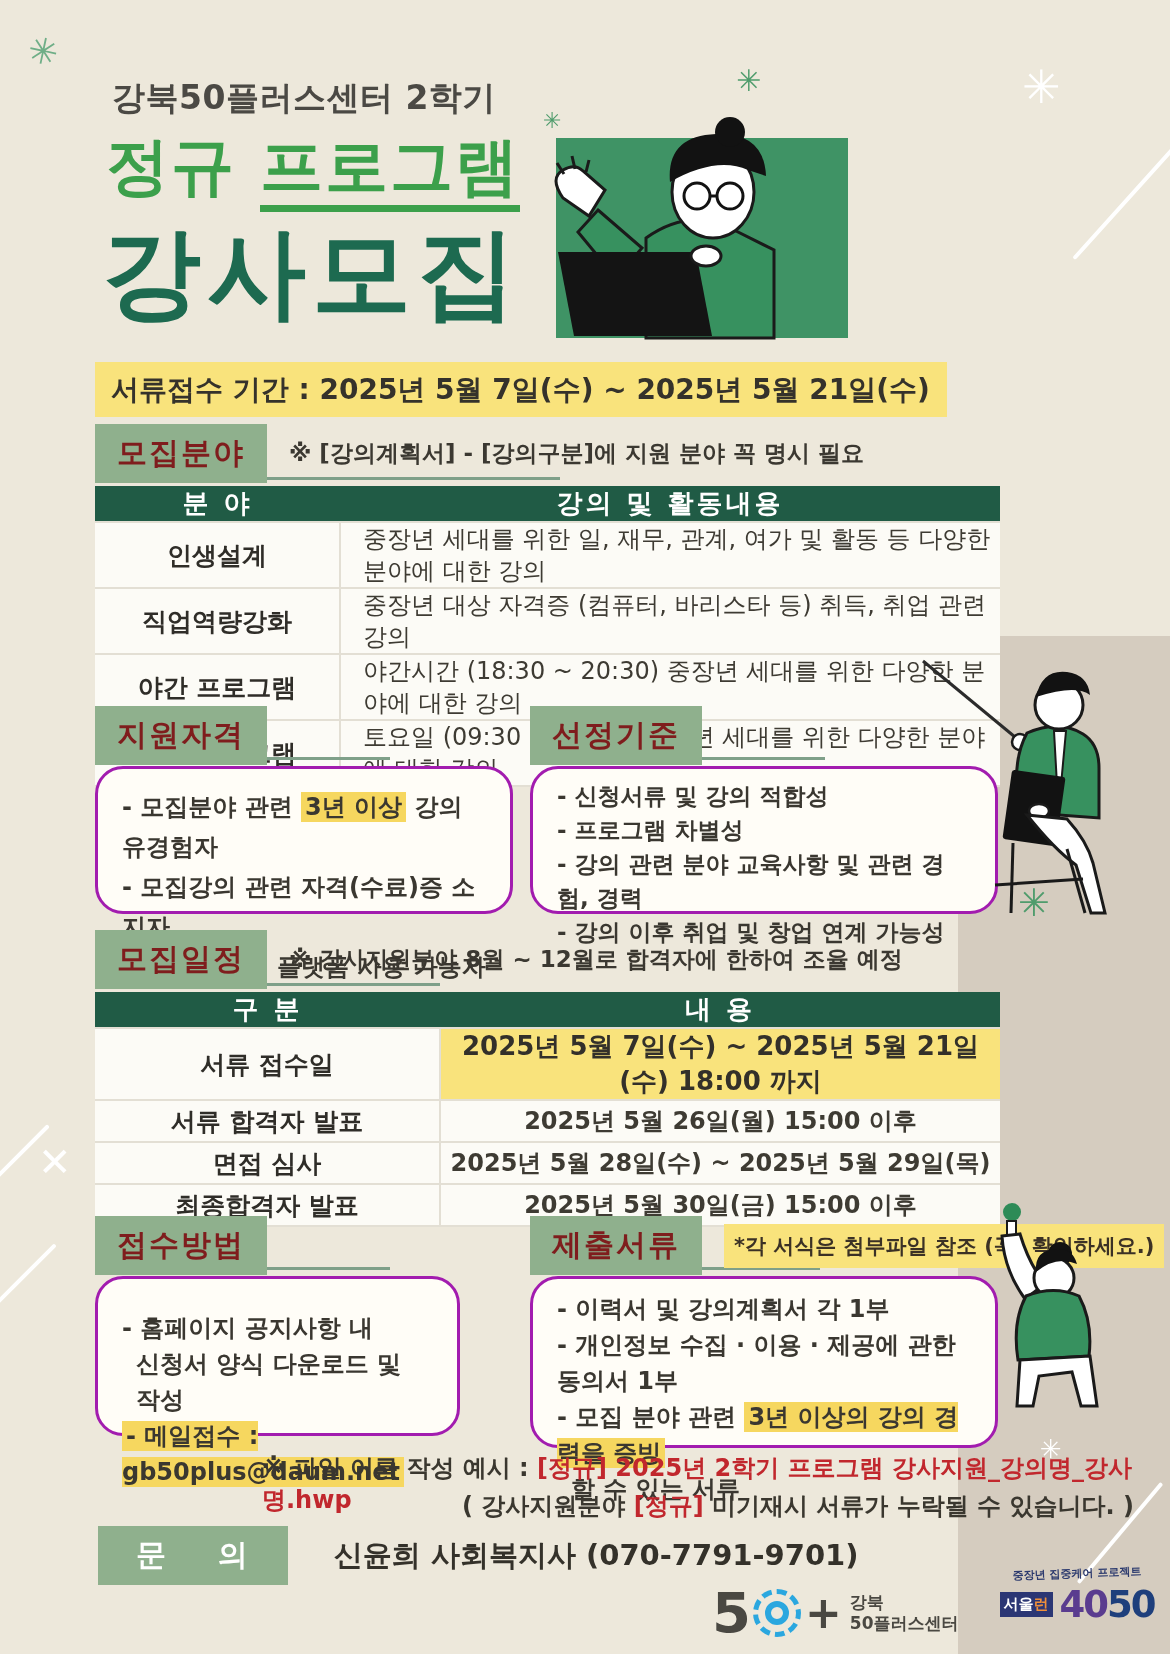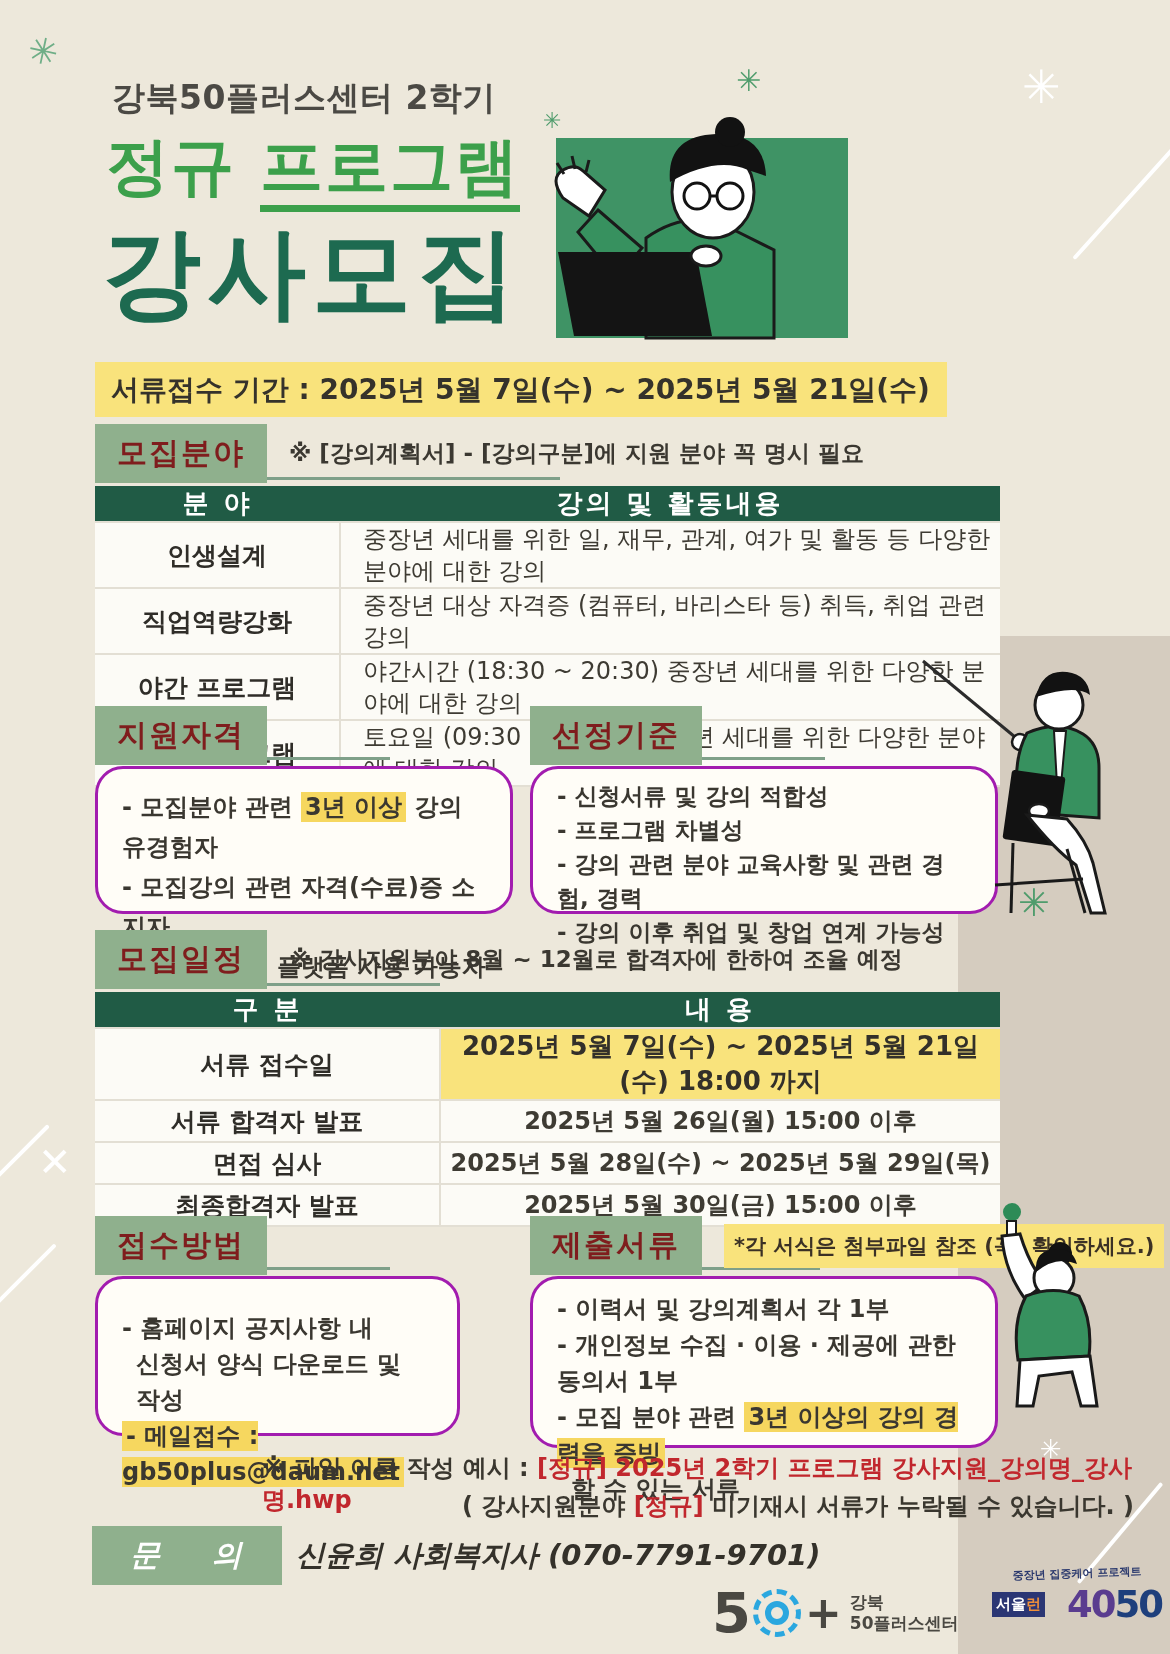--- a/index.html
+++ b/index.html
@@ -47,35 +47,35 @@
   .box-c .ln, .box-d .ln { line-height: 36px; }
   .b { font-weight: 800; }
   .hl-inline { background: #f6d75f; font-weight: 800; padding: 1px 4px; }
   .indent { padding-left: 14px; }
 
   
   .fnote { position: absolute; font-size: 24px; font-weight: 800; color: #3a372f; z-index: 3; }
   .red { color: #c1272d; }
 
   
-  .contact-row { position: absolute; left: 92px; top: 1526px; display: flex; align-items: center; gap: 14px; font-style: italic; }
+  .contact-row { position: absolute; left: 98px; top: 1526px; display: flex; align-items: center; gap: 46px; }
   .contact-label { background: #8fb08d; color: #ffffff; font-size: 30px; font-weight: 800; padding: 9px 38px; letter-spacing: 2px; white-space: pre; }
   .contact-value { font-size: 29px; font-weight: 800; color: #34312a; }
 
   
   .logo50 { position: absolute; left: 712px; top: 1580px; display: flex; align-items: center; }
   .logo50 .five { font-size: 56px; font-weight: 600; color: #4a4842; }
   .logo50 .ring { width: 48px; height: 48px; border: 5px dashed #2aa7df; border-radius: 50%; display: flex; align-items: center; justify-content: center; margin: 0 2px; }
   .logo50 .ring-inner { width: 24px; height: 24px; border: 6px solid #2aa7df; border-radius: 50%; }
   .logo50 .plus { font-size: 44px; font-weight: 600; color: #4a4842; margin: 0 8px 0 2px; }
   .logo50 .org { font-size: 17px; font-weight: 700; color: #4a4842; line-height: 21px; }
 
   .logoSeoul { position: absolute; left: 992px; top: 1566px; width: 170px; text-align: center; }
   .logoSeoul .tag { font-size: 11px; font-weight: 700; color: #2c3a6e; transform: rotate(-2deg); margin-bottom: 2px; }
-  .logoSeoul .row { display: flex; align-items: center; justify-content: space-between; gap: 7px; }
+  .logoSeoul .row { display: flex; align-items: center; justify-content: center; gap: 7px; }
   .logoSeoul .badge { background: #2b3674; color: #ffffff; font-size: 15px; font-weight: 800; padding: 5px 4px; line-height: 15px; white-space: nowrap; }
   .logoSeoul .badge .run { color: #ef8f3a; }
   .logoSeoul .num { font-size: 37px; font-weight: 900; letter-spacing: -2px; }
   .logoSeoul .num .p { color: #5a3c8f; }
   .logoSeoul .num .n { color: #1e3f7c; }
 
   svg { display: block; }
 </style>
 </head>
 <body>

